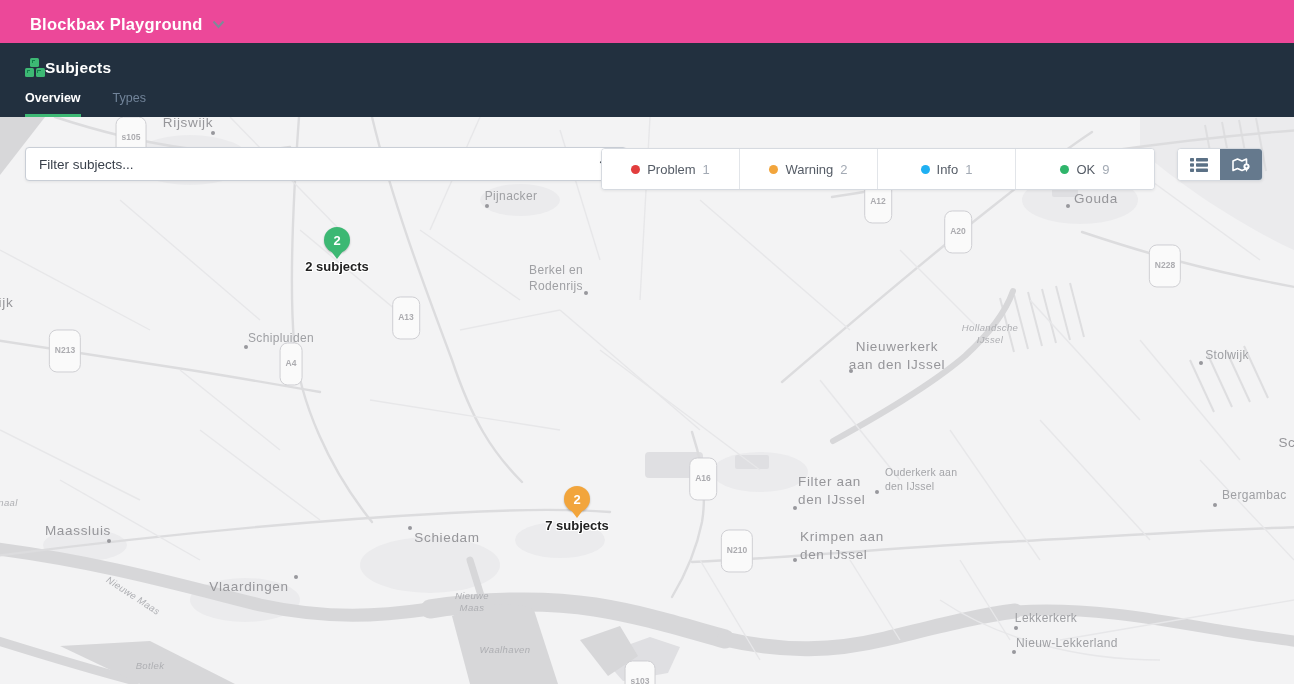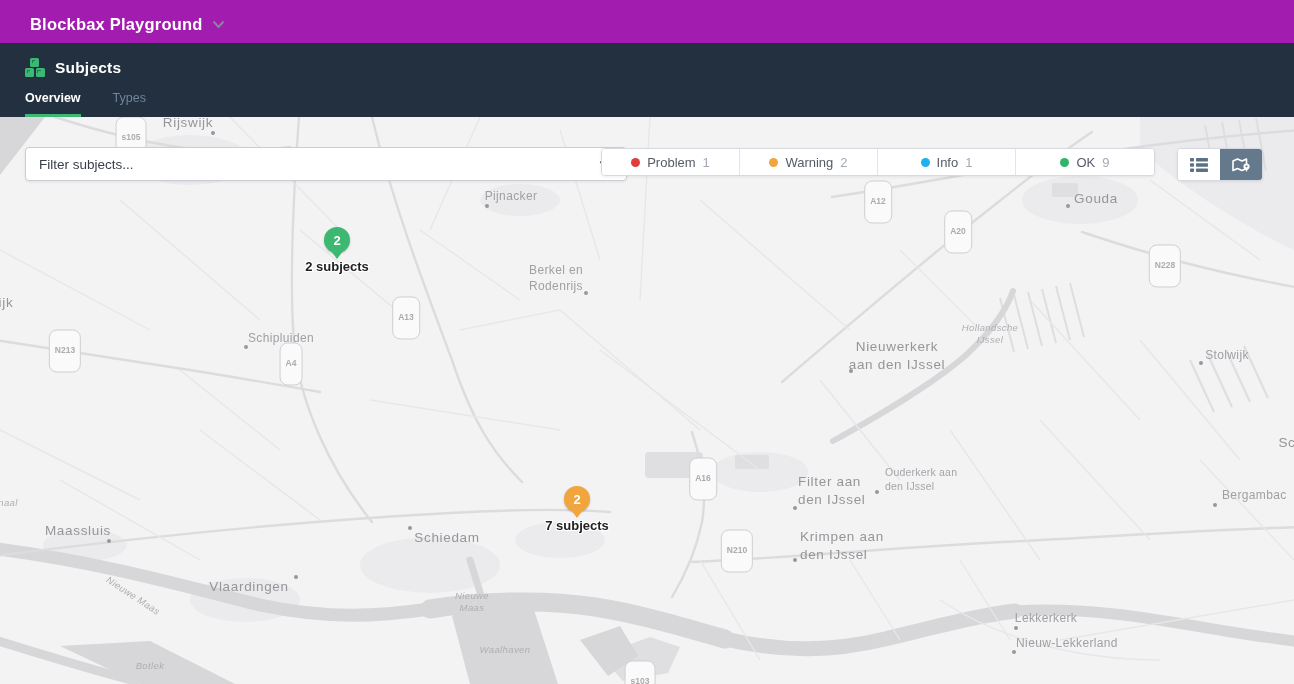--- a/index.html
+++ b/index.html
@@ -4,30 +4,30 @@
 <style>
   html,body{margin:0;padding:0;background:#e9e9ea;}
   *{box-sizing:border-box;}
   .stage{
     position:relative;width:1294px;height:684px;overflow:hidden;
     background:#f3f3f4;font-family:"Liberation Sans",sans-serif;
   }
   
   .topbar{
     position:absolute;top:0;left:0;right:0;height:52px;z-index:40;
-    background:#a21caf;border-bottom:3px solid #141e29;
+    background:#ec4899;border-bottom:3px solid #141e29;
     display:flex;align-items:center;padding:0 30px;
   }
   .workspace{display:flex;align-items:center;gap:9px;cursor:pointer;}
   .workspace-title{color:#fff;font-size:16.5px;font-weight:700;letter-spacing:.2px;}
   .pagehead{
     position:absolute;top:43px;left:0;right:0;height:74px;z-index:40;
     background:#22303f;padding-left:25px;
   }
-  .title-row{display:flex;align-items:center;gap:10px;margin-top:15px;}
+  .title-row{display:flex;align-items:center;gap:0;margin-top:15px;}
   .subjects-icon{position:relative;width:20px;height:20px;flex:0 0 auto;}
   .subjects-icon i{position:absolute;width:9px;height:9px;background:#3db874;border-radius:1.5px;}
   .subjects-icon i b{position:absolute;left:1.5px;top:1.5px;width:3.5px;height:3.5px;border-left:1.5px solid #12824b;border-top:1.5px solid #12824b;}
   .sq-top{left:5px;top:0;}
   .sq-bl{left:0;top:10px;}
   .sq-br{left:10.5px;top:10px;}
   .page-title{margin:0;color:#fff;font-size:15.5px;font-weight:700;letter-spacing:.2px;}
   .tabs{position:absolute;left:25px;bottom:0;display:flex;gap:32px;}
   .tab{font-size:12.5px;padding-bottom:9px;cursor:pointer;color:#72849a;border-bottom:3px solid transparent;}
   .tab.active{color:#ffffff;font-weight:700;border-bottom-color:#3db874;}
@@ -64,21 +64,21 @@
   
   .filter{
     position:absolute;left:25px;top:147px;width:602px;height:34px;z-index:20;
     background:#fff;border:1px solid #c9ced6;border-radius:4px;
     display:flex;align-items:center;padding:0 13px;cursor:pointer;
     box-shadow:0 1px 3px rgba(0,0,0,.07);
   }
   .filter-text{font-size:13.5px;color:#39404b;}
   .filter .chev{margin-left:auto;}
   .status-group{
-    position:absolute;left:601px;top:148px;height:28px;z-index:20;display:flex;
+    position:absolute;left:601px;top:148px;height:42px;z-index:20;display:flex;
     background:#fff;border:1px solid #d6dae0;border-radius:4px;overflow:hidden;
     box-shadow:0 1px 3px rgba(0,0,0,.07);
   }
   .status-seg{
     width:138px;display:flex;align-items:center;justify-content:center;gap:7px;
     background:#fff;border:none;border-right:1px solid #e2e5e9;cursor:pointer;
     font-family:"Liberation Sans",sans-serif;font-size:13px;color:#555c66;padding:0;
   }
   .status-seg:last-child{border-right:none;}
   .status-dot{width:9px;height:9px;border-radius:50%;flex:0 0 auto;}

